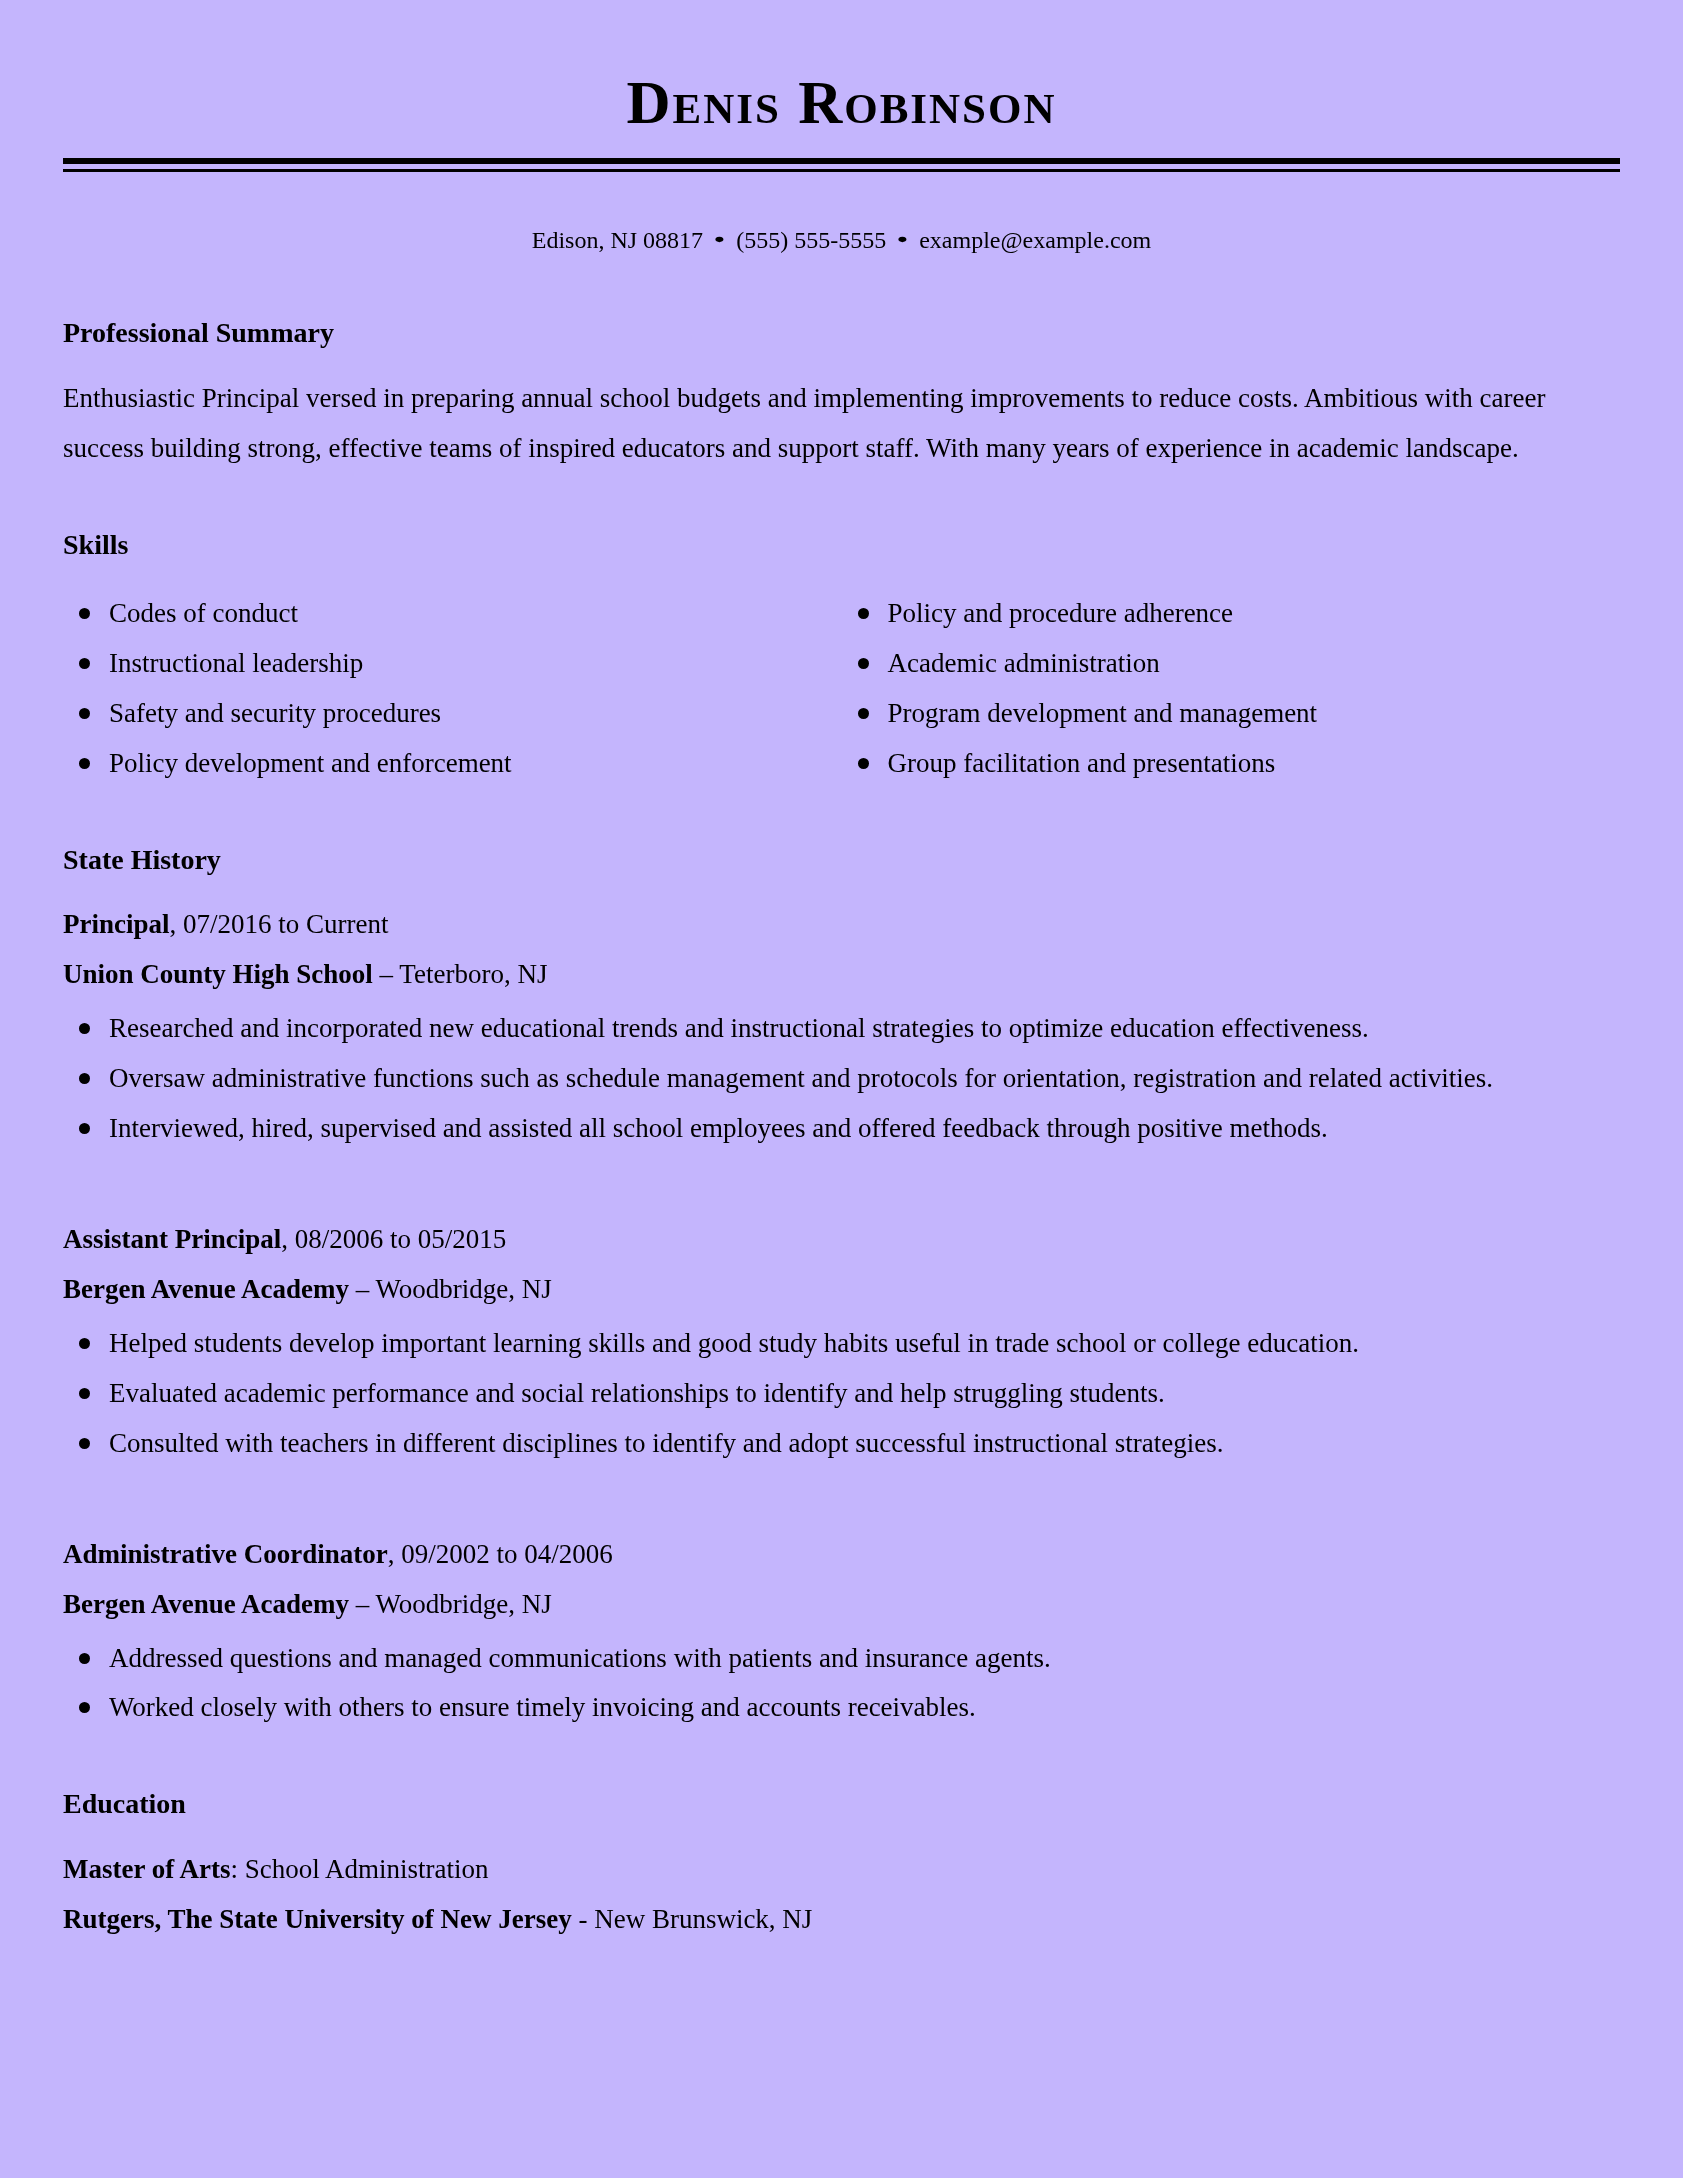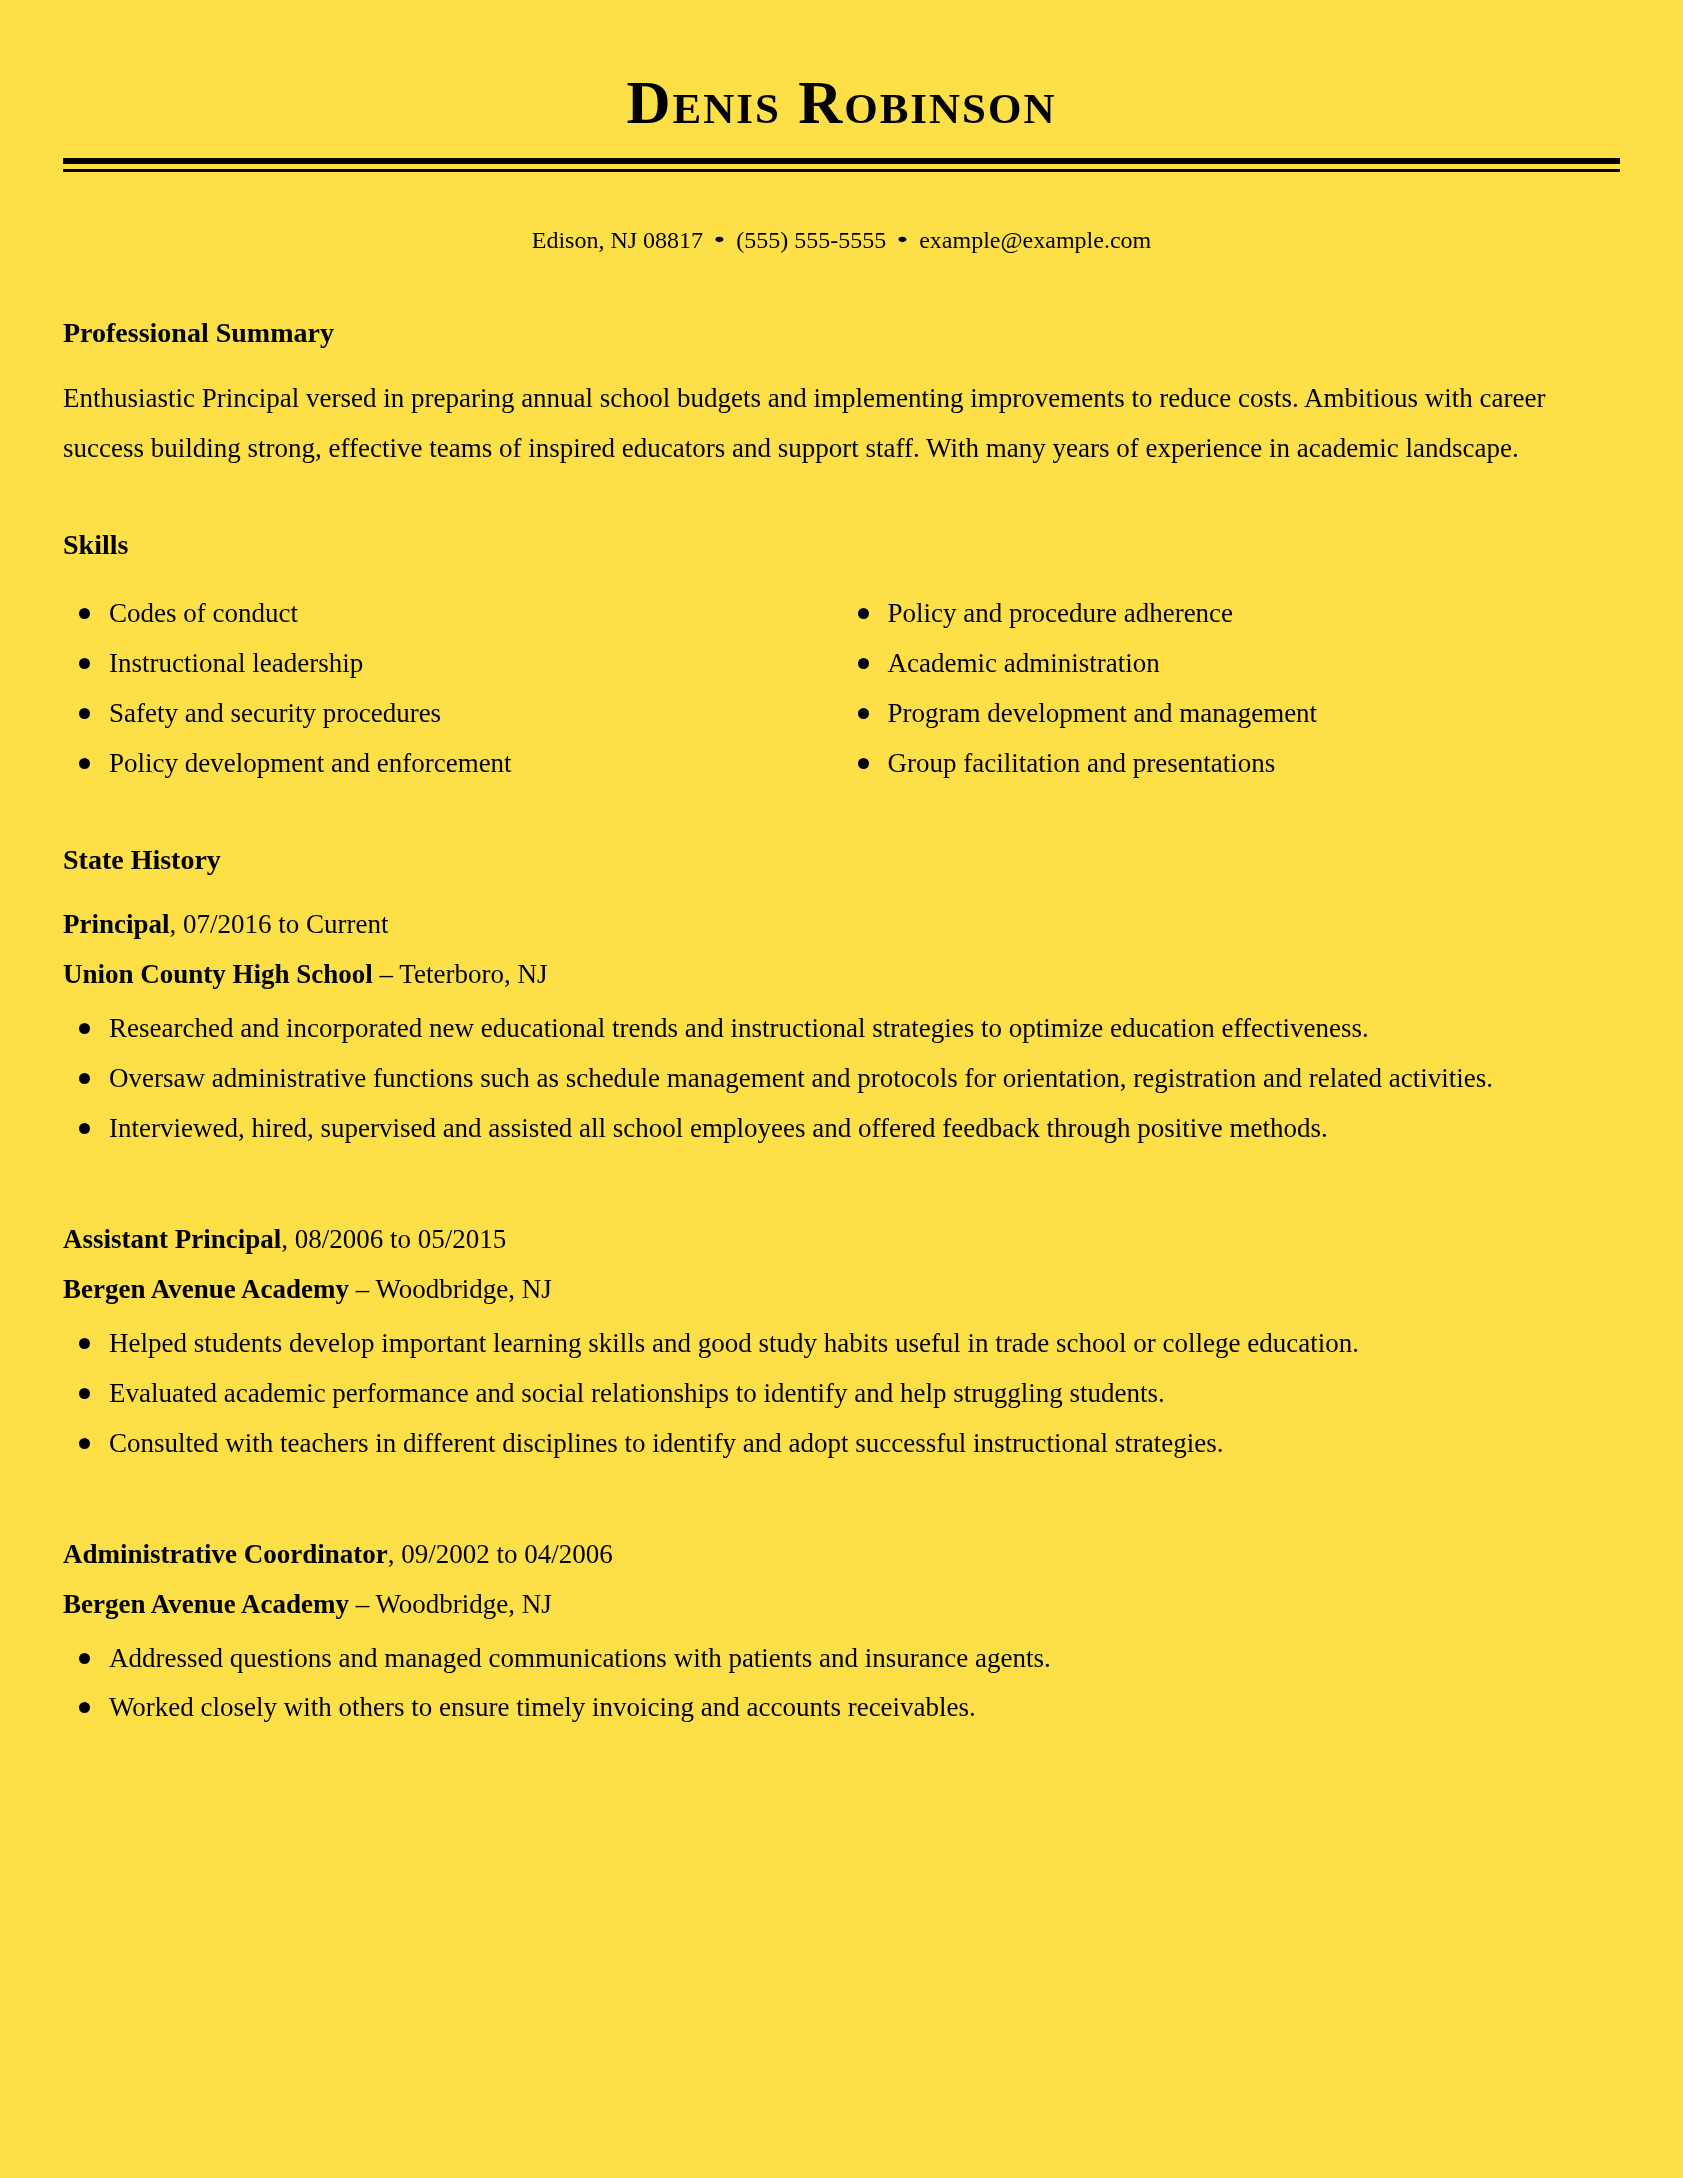--- a/index.html
+++ b/index.html
@@ -2,21 +2,21 @@
 <html><head>
 <meta charset="utf-8">
 <style>
   * { margin: 0; padding: 0; box-sizing: border-box; }
   html, body { background: #ffffff; }
   .page {
     width: 1683px;
     height: 2178px;
     margin: 0 auto;
     padding: 55px 63px 40px 63px;
-    background: #fde047;
+    background: #c4b5fd;
     color: #000000;
     font-family: "Liberation Serif", "DejaVu Serif", serif;
     font-size: 27px;
     line-height: 1.85;
     overflow: hidden;
   }
   .name-title {
     font-size: 61px;
     font-weight: 700;
     font-variant: small-caps;
@@ -138,15 +138,22 @@
     <div class="job">
       <p><span class="b">Administrative Coordinator</span><span>, 09/2002 to 04/2006</span></p>
       <p><span class="b">Bergen Avenue Academy</span><span> – Woodbridge, NJ</span></p>
       <ul>
         <li>Addressed questions and managed communications with patients and insurance agents.</li>
         <li>Worked closely with others to ensure timely invoicing and accounts receivables.</li>
       </ul>
     </div>
   </section>
 
+  <section>
+    <h2 class="section-heading">Education</h2>
+    <div class="edu-block">
+      <p><span class="b">Master of Arts</span><span>: School Administration</span></p>
+      <p><span class="b">Rutgers, The State University of New Jersey</span><span> - New Brunswick, NJ</span></p>
+    </div>
+  </section>
 
 </div>
 
 
 </body></html>

